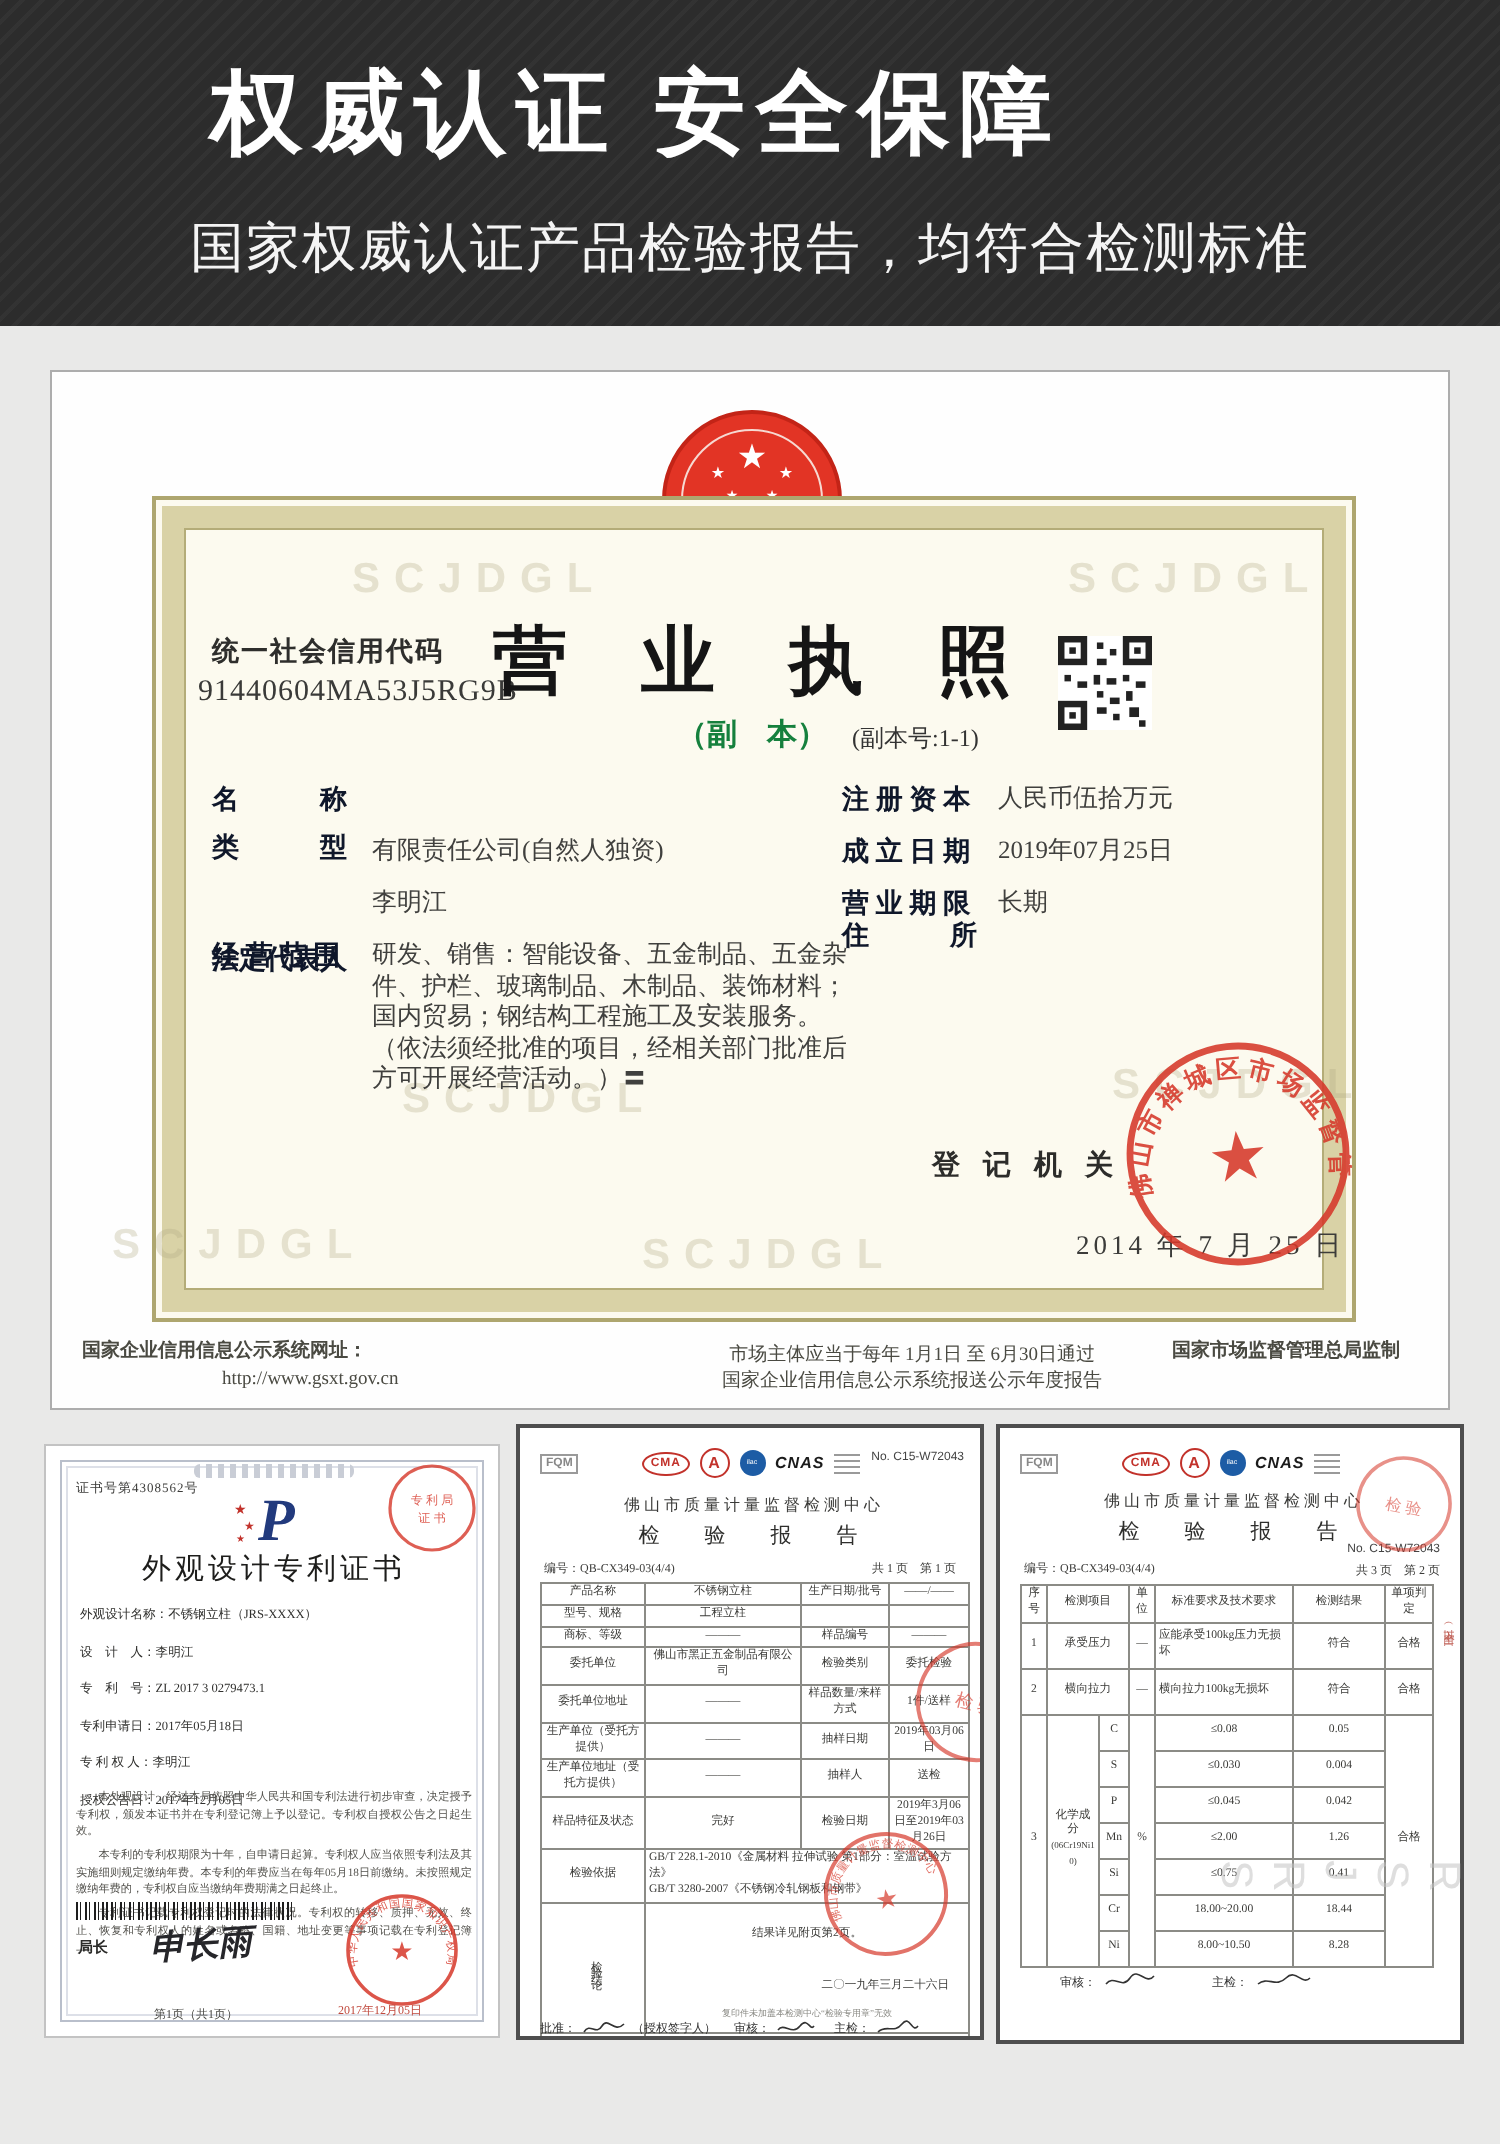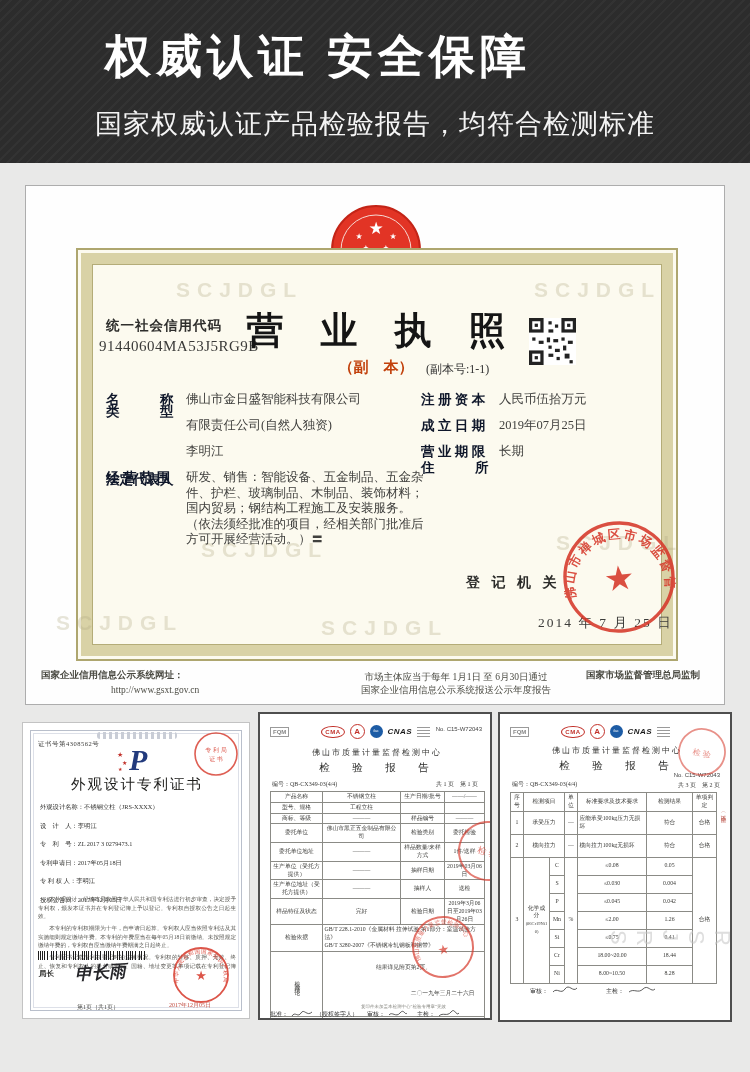--- a/index.html
+++ b/index.html
@@ -80,21 +80,21 @@
   <div class="abs wm" style="left:508px;top:92px;">SCJDGL</div>
   <div class="abs wm" style="left:175px;top:352px;">SCJDGL</div>
   <div class="abs wm" style="left:530px;top:345px;">SCJDGL</div>
   <div class="abs wm" style="left:30px;top:425px;">SCJDGL</div>
   <div class="abs wm" style="left:295px;top:430px;">SCJDGL</div>
 
   <div class="abs serif" style="left:80px;top:131px;font-weight:bold;font-size:13.5px;color:#2e2e2c;letter-spacing:1px;">统一社会信用代码</div>
   <div class="abs serif" style="left:73px;top:152px;font-size:15px;color:#3a3a38;letter-spacing:.5px;">91440604MA53J5RG9B</div>
 
   <div class="abs serif" style="left:215px;top:120px;width:270px;text-align:center;font-size:37px;font-weight:bold;color:#151515;">营　业　执　照</div>
-  <div class="abs serif" style="left:275px;top:172px;width:150px;text-align:center;font-size:15px;font-weight:bold;color:#c2410c;">（副　本）</div>
+  <div class="abs serif" style="left:275px;top:172px;width:150px;text-align:center;font-size:15px;font-weight:bold;color:#15803d;">（副　本）</div>
   <div class="abs serif" style="left:400px;top:175px;font-size:12px;color:#333;">(副本号:1-1)</div>
 
   <svg class="abs qr" style="left:503px;top:132px;" viewBox="0 0 29 29">
     <rect width="29" height="29" fill="#fff"></rect>
     <g fill="#222">
       <rect x="0" y="0" width="9" height="9"></rect>
         <rect x="20" y="0" width="9" height="9"></rect>
         <rect x="0" y="20" width="9" height="9"></rect>
       <rect x="2" y="2" width="5" height="5" fill="#fff"></rect>
         <rect x="22" y="2" width="5" height="5" fill="#fff"></rect>
@@ -115,22 +115,21 @@
         <rect x="16" y="19" width="3" height="2"></rect>
         <rect x="21" y="17" width="2" height="3"></rect>
       <rect x="12" y="22" width="3" height="2"></rect>
         <rect x="17" y="24" width="2" height="2"></rect>
         <rect x="22" y="22" width="3" height="3"></rect>
         <rect x="25" y="26" width="2" height="2"></rect>
     </g>
   </svg>
 
   <div class="abs serif lic-label" style="left:80px;top:205px;">名　　　称</div>
-  <div class="abs serif lic-value" style="left:160px;top:206px;width:235px;">佛山市金日盛智能科技有限公司</div>
-  <div class="abs serif lic-label" style="left:80px;top:217px;">类　　　型</div>
+  <div class="abs serif lic-label" style="left:80px;top:229px;">类　　　型</div>
   <div class="abs serif lic-value" style="left:160px;top:232px;width:235px;">有限责任公司(自然人独资)</div>
   <div class="abs serif lic-label" style="left:80px;top:257px;margin-top:28px;">法定代表人</div>
   <div class="abs serif lic-value" style="left:160px;top:258px;width:235px;">李明江</div>
   <div class="abs serif lic-label" style="left:80px;top:283px;">经 营 范 围</div>
   <div class="abs serif lic-value" style="left:160px;top:284px;width:238px;">研发、销售：智能设备、五金制品、五金杂件、护栏、玻璃制品、木制品、装饰材料；国内贸易；钢结构工程施工及安装服务。（依法须经批准的项目，经相关部门批准后方可开展经营活动。）〓</div>
 
   <div class="abs serif lic-label" style="left:395px;top:205px;">注 册 资 本</div>
   <div class="abs serif lic-value" style="left:473px;top:206px;width:185px;">人民币伍拾万元</div>
   <div class="abs serif lic-label" style="left:395px;top:231px;">成 立 日 期</div>
   <div class="abs serif lic-value" style="left:473px;top:232px;width:185px;">2019年07月25日</div>

